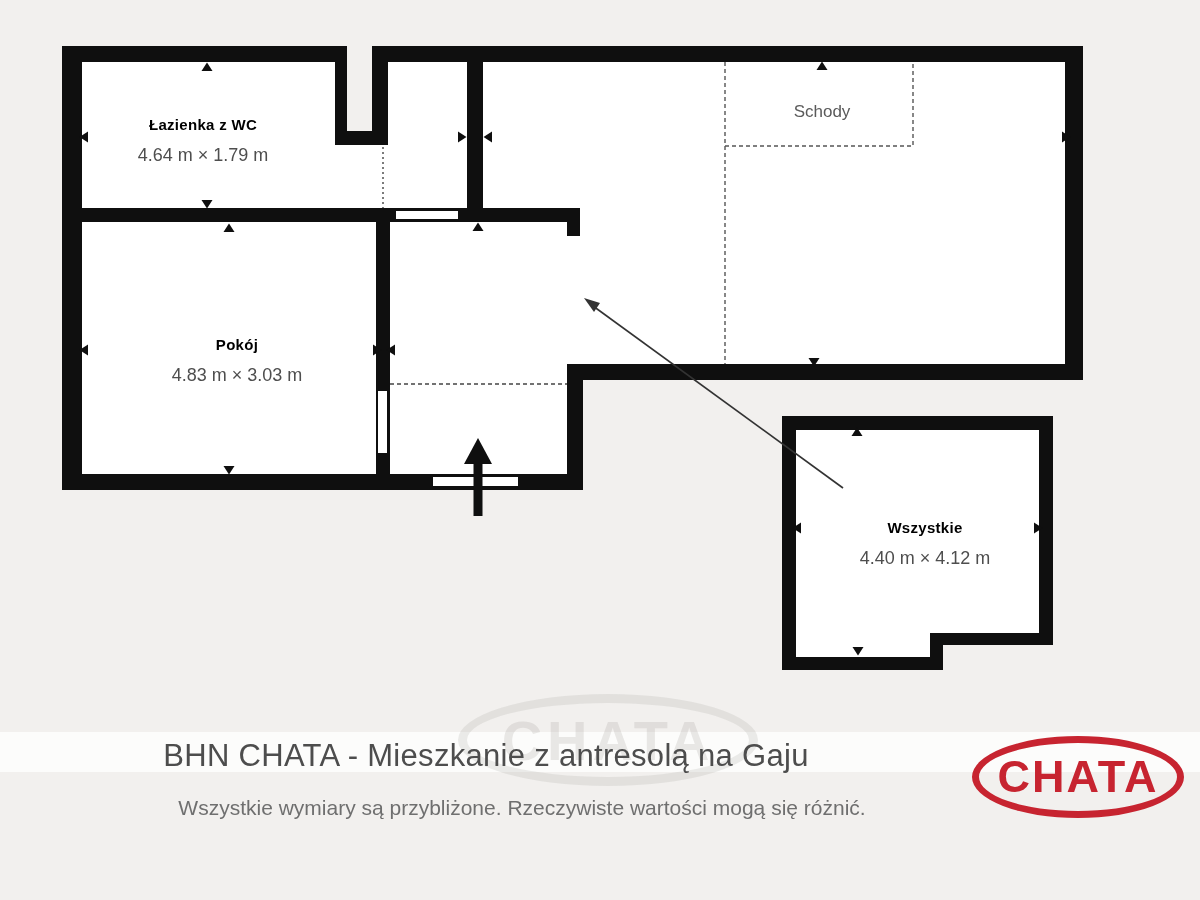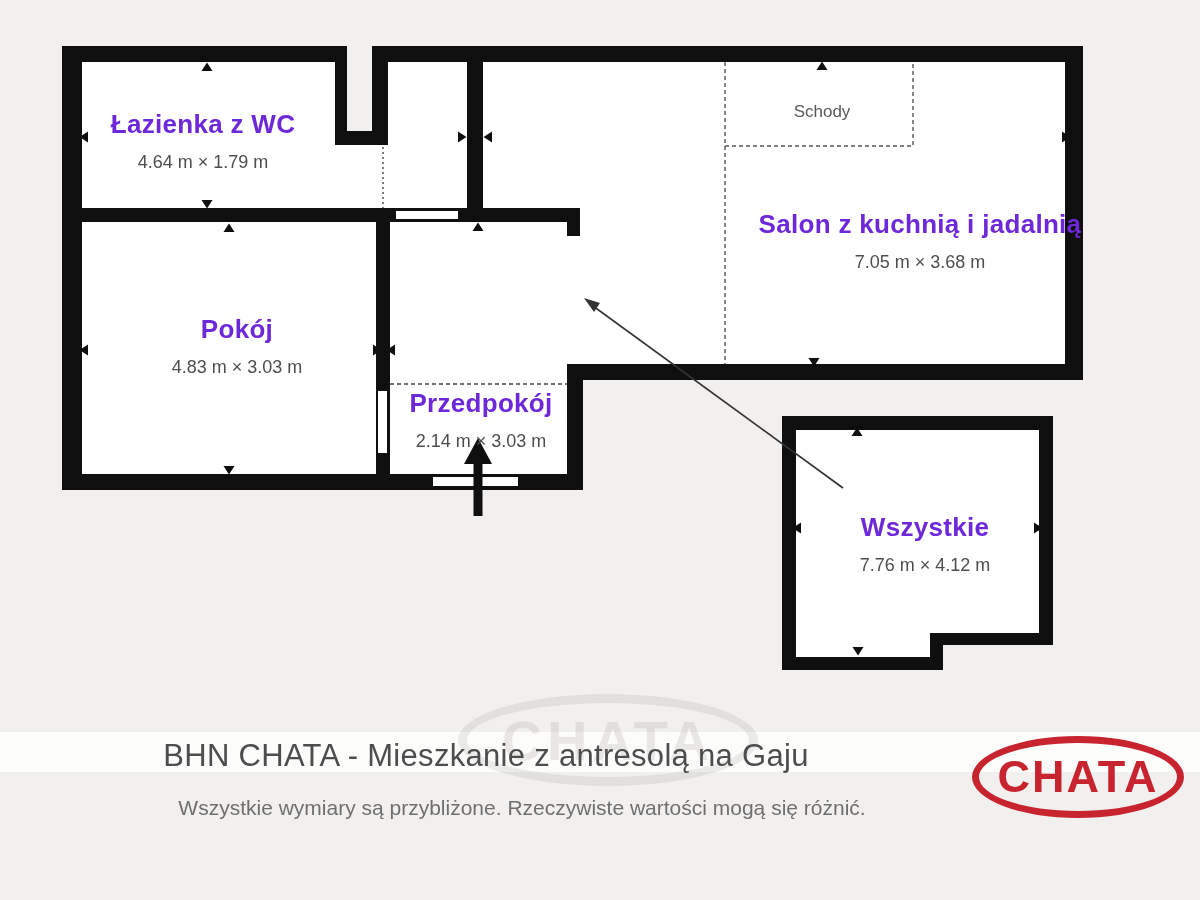--- a/index.html
+++ b/index.html
@@ -21,21 +21,21 @@
   .door{position:absolute;background:#ffffff;border:2px solid #0f0f0f;box-sizing:border-box;z-index:4;}
 
   
   #overlay{position:absolute;left:0;top:0;z-index:5;pointer-events:none;}
 
   
   .room-label{
     position:absolute;transform:translate(-50%,-50%);
     text-align:center;white-space:nowrap;z-index:6;
   }
-  .room-label .t{font-size:26px;font-weight:bold;color:#6d28d9;letter-spacing:0.3px;}
+  .room-label .t{font-size:15px;font-weight:bold;color:#000000;letter-spacing:0.3px;}
   .room-label .d{font-size:18px;color:#4e4e4e;margin-top:12px;}
   .stairs-label{
     position:absolute;transform:translate(-50%,-50%);
     font-size:17px;color:#5a5a5a;z-index:6;white-space:nowrap;
   }
 
   
   .footer-band{position:absolute;left:0;top:732px;width:1200px;height:40px;background:#fcfcfb;z-index:0;}
   .watermark{
     position:absolute;left:458px;top:694px;width:300px;height:92px;
@@ -139,38 +139,30 @@
       <polygon points="1042.5,528 1034,522.5 1034,533.5"></polygon>
       <polygon points="858,655.5 852.5,647 863.5,647"></polygon>
     </g>
   </svg>
 
   <div class="room-label" style="left:203px;top:141px;">
     <div class="t">Łazienka z WC</div>
     <div class="d">4.64 m × 1.79 m</div>
   </div>
 
-  <div class="room-label" style="left:237px;top:346px;text-align:center;">
+  <div class="room-label" style="left:237px;top:361px;text-align:center;">
     <div class="t">Pokój</div>
     <div class="d">4.83 m × 3.03 m</div>
   </div>
 
-  <div class="room-label" style="left:481px;top:420px;">
-    <div class="t">Przedpokój</div>
-    <div class="d">2.14 m × 3.03 m</div>
-  </div>
 
-  <div class="room-label" style="left:920px;top:241px;">
-    <div class="t">Salon z kuchnią i jadalnią</div>
-    <div class="d">7.05 m × 3.68 m</div>
-  </div>
 
   <div class="room-label" style="left:925px;top:544px;">
     <div class="t">Wszystkie</div>
-    <div class="d">7.76 m × 4.12 m</div>
+    <div class="d">4.40 m × 4.12 m</div>
   </div>
 
   <div class="stairs-label" style="left:822px;top:112px;">Schody</div>
 
   <div class="footer-band"></div>
   <div class="watermark">
     <span>CHATA</span>
   </div>
   <div class="footer-title">BHN CHATA - Mieszkanie z antresolą na Gaju</div>
   <div class="footer-disclaimer">Wszystkie wymiary są przybliżone. Rzeczywiste wartości mogą się różnić.</div>

